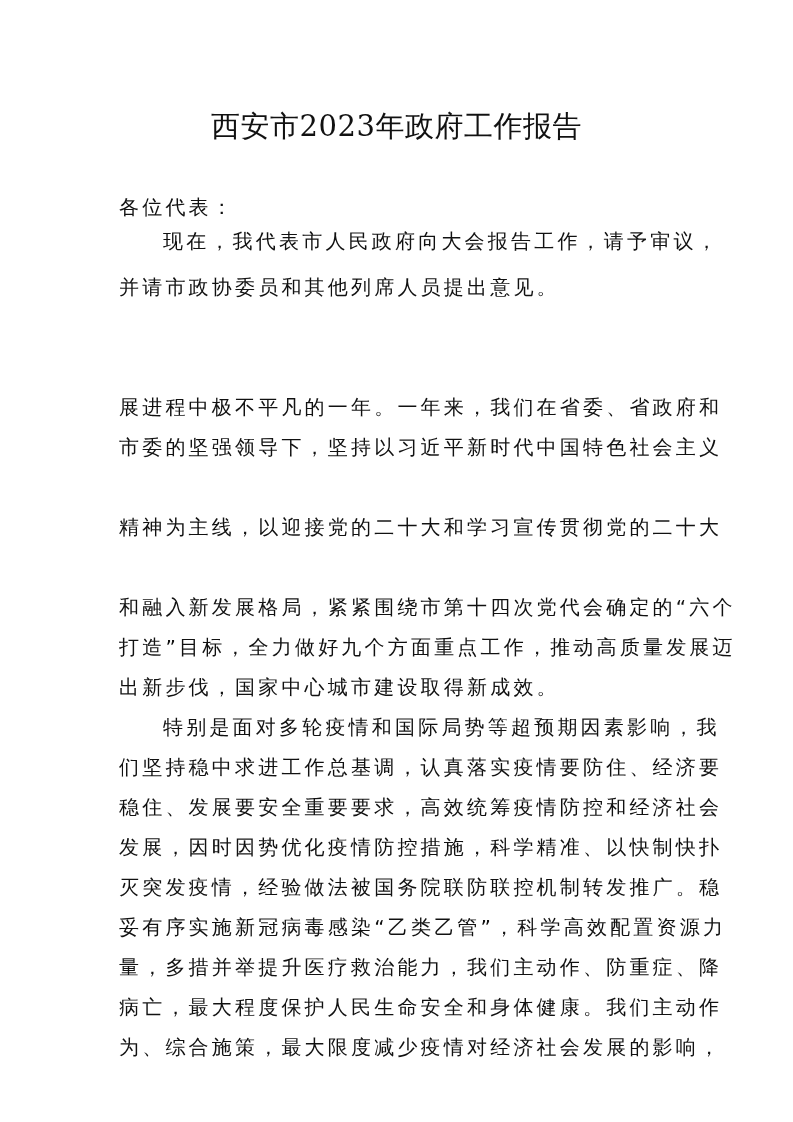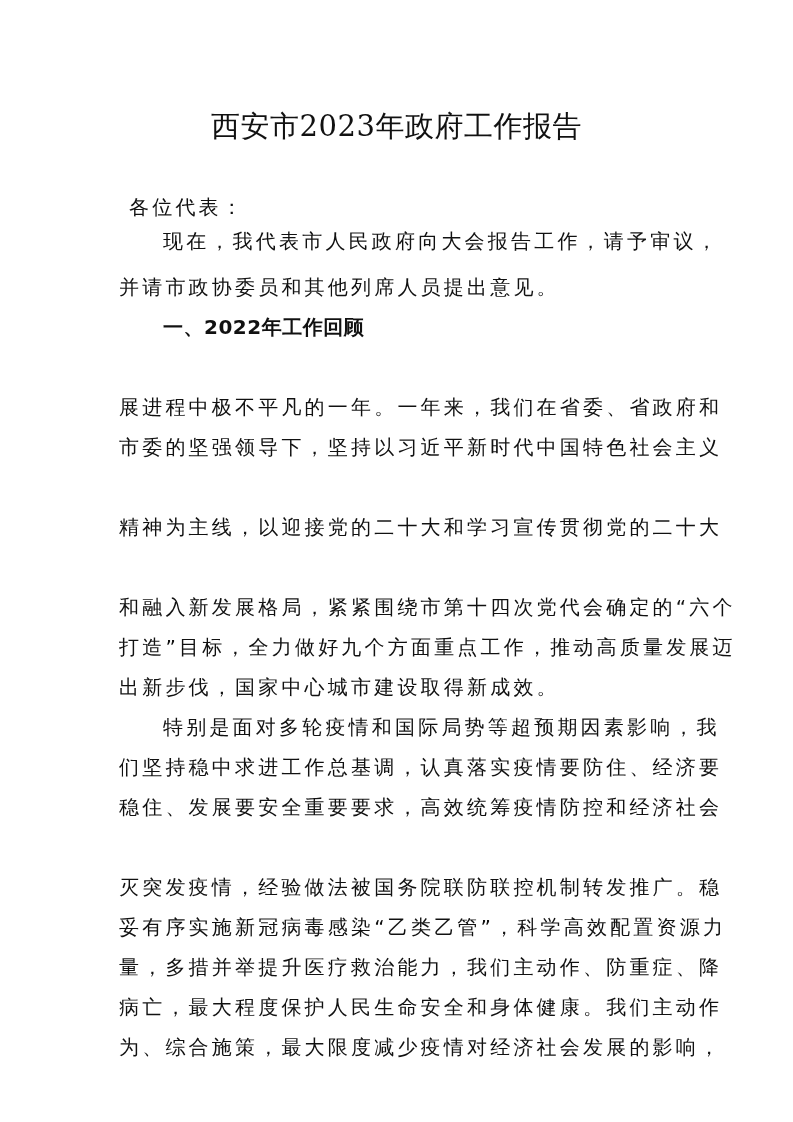--- a/index.html
+++ b/index.html
@@ -13,43 +13,43 @@
     .line {
       position: absolute; left: 119px; width: 556px; height: 40px;
       font-family: "DejaVu Sans", "Liberation Sans", sans-serif;
       font-size: 20px; line-height: 40px; color: #111;
       white-space: nowrap; letter-spacing: 3.2px;
       text-align: justify; text-align-last: justify;
     }
     .line.last { text-align-last: left; }
     .line.indent { left: 163px; width: 512px; }
     .line.heading { font-weight: bold; letter-spacing: 0.5px; text-align-last: left; }
-    .line.salute { text-align-last: left; margin-left: 10px; }
+    .line.salute { text-align-last: left; }
   </style>
 </head>
 <body>
 
 <div class="page">
   <div class="title">西安市2023年政府工作报告</div>
 
   <div class="line salute" style="top:187px">各位代表：</div>
 
   <div class="line indent" style="top:221px">现在，我代表市人民政府向大会报告工作，请予审议，</div>
   <div class="line last" style="top:267px">并请市政协委员和其他列席人员提出意见。</div>
 
-  <div class="line indent heading" style="top:307px">一、2022年工作回顾</div>
 
   <div class="line" style="top:387px">展进程中极不平凡的一年。一年来，我们在省委、省政府和</div>
   <div class="line" style="top:427px">市委的坚强领导下，坚持以习近平新时代中国特色社会主义</div>
   <div class="line" style="top:507px">精神为主线，以迎接党的二十大和学习宣传贯彻党的二十大</div>
   <div class="line" style="top:587px">和融入新发展格局，紧紧围绕市第十四次党代会确定的“六个</div>
   <div class="line" style="top:627px">打造”目标，全力做好九个方面重点工作，推动高质量发展迈</div>
   <div class="line last" style="top:667px">出新步伐，国家中心城市建设取得新成效。</div>
 
   <div class="line indent" style="top:707px">特别是面对多轮疫情和国际局势等超预期因素影响，我</div>
   <div class="line" style="top:747px">们坚持稳中求进工作总基调，认真落实疫情要防住、经济要</div>
   <div class="line" style="top:787px">稳住、发展要安全重要要求，高效统筹疫情防控和经济社会</div>
+  <div class="line" style="top:827px">发展，因时因势优化疫情防控措施，科学精准、以快制快扑</div>
   <div class="line" style="top:867px">灭突发疫情，经验做法被国务院联防联控机制转发推广。稳</div>
   <div class="line" style="top:907px">妥有序实施新冠病毒感染“乙类乙管”，科学高效配置资源力</div>
   <div class="line" style="top:947px">量，多措并举提升医疗救治能力，我们主动作、防重症、降</div>
   <div class="line" style="top:987px">病亡，最大程度保护人民生命安全和身体健康。我们主动作</div>
   <div class="line" style="top:1027px">为、综合施策，最大限度减少疫情对经济社会发展的影响，</div>
 </div>
 
 </body></html>

